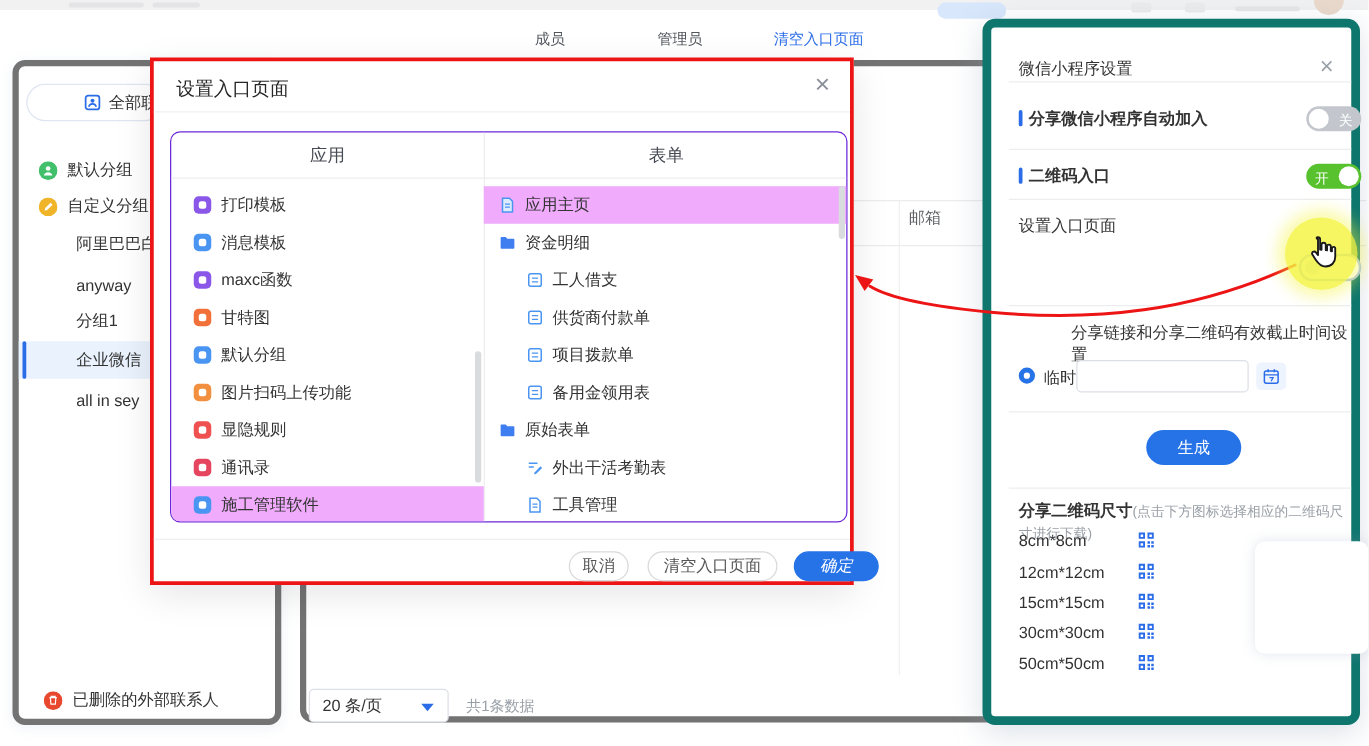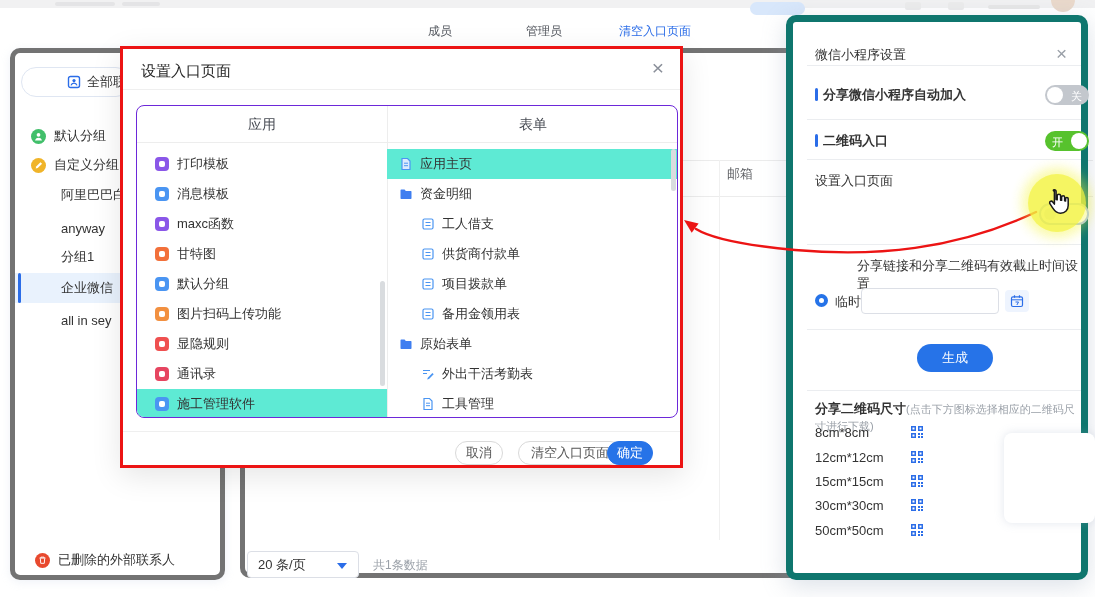--- a/index.html
+++ b/index.html
@@ -41,21 +41,21 @@
   .m-title{position:absolute;left:18px;top:13px;font-size:15px;color:#262626;}
   .m-close{position:absolute;right:16px;top:8px;font-size:21px;color:#8a8f99;cursor:pointer;line-height:21px;}
   .m-hdiv{position:absolute;left:0;top:40px;width:557px;height:1px;background:#efefef;}
   .picker{position:absolute;left:13px;top:56px;width:542px;height:313px;border:1px solid #6d28d9;
           border-radius:8px;box-sizing:border-box;overflow:hidden;}
   .col-head{position:absolute;top:0;height:36px;line-height:36px;text-align:center;font-size:14px;color:#464a52;}
   .picker .headline{position:absolute;left:0;top:36px;width:542px;height:1px;background:#ededed;}
   .picker .vdiv{position:absolute;left:250px;top:0;width:1px;height:313px;background:#ededed;}
   .rows{position:absolute;top:43px;}
   .prow{height:30px;display:flex;align-items:center;cursor:pointer;}
-  .prow.sel{background:#5eead4;}
+  .prow.sel{background:#f0abfc;}
   .app-ic{width:14px;height:14px;border-radius:4px;margin:0 8px 0 18px;position:relative;flex:0 0 auto;}
   .app-ic i{position:absolute;left:4px;top:4px;width:6px;height:6px;background:#fff;border-radius:2px;}
   .f-ic{width:14px;height:14px;margin-right:7px;flex:0 0 auto;}
   .f-l0{padding-left:12px;}
   .f-l1{padding-left:34px;}
   .sbar{position:absolute;width:5px;border-radius:3px;background:#d9dcdf;}
   .m-fdiv{position:absolute;left:0;top:382px;width:557px;height:1px;background:#efefef;}
   .mbtn{position:absolute;top:392px;height:24px;border-radius:13px;border:1px solid #d9d9d9;background:#fff;
         font-size:13px;color:#555;display:flex;align-items:center;justify-content:center;cursor:pointer;box-sizing:border-box;}
   .mbtn.primary{background:#2673e8;border-color:#2673e8;color:#fff;}
@@ -312,21 +312,21 @@
           </div>
       </div>
 
       <div class="sbar" style="left:243px;top:175px;height:105px;"></div>
       <div class="sbar" style="left:534px;top:43px;height:42px;"></div>
     </div>
 
     <div class="m-fdiv"></div>
     <div class="mbtn" style="left:332px;width:48px;">取消</div>
     <div class="mbtn" style="left:395px;width:104px;">清空入口页面</div>
-    <div class="mbtn primary" style="left:484px;width:46px;">确定</div>
+    <div class="mbtn primary" style="left:512px;width:68px;font-style:italic;">确定</div>
   </div>
 
   <div class="abs card" id="panel">
     <div class="p-title">微信小程序设置</div>
     <div class="p-close">×</div>
     <div class="p-div" style="top:43px;"></div>
 
     <div class="bluebar" style="left:22px;top:66px;"></div>
     <div class="abs p-bold" style="left:30px;top:64px;">分享微信小程序自动加入</div>
     <div class="toggle tog-off" style="left:252px;top:63px;">

